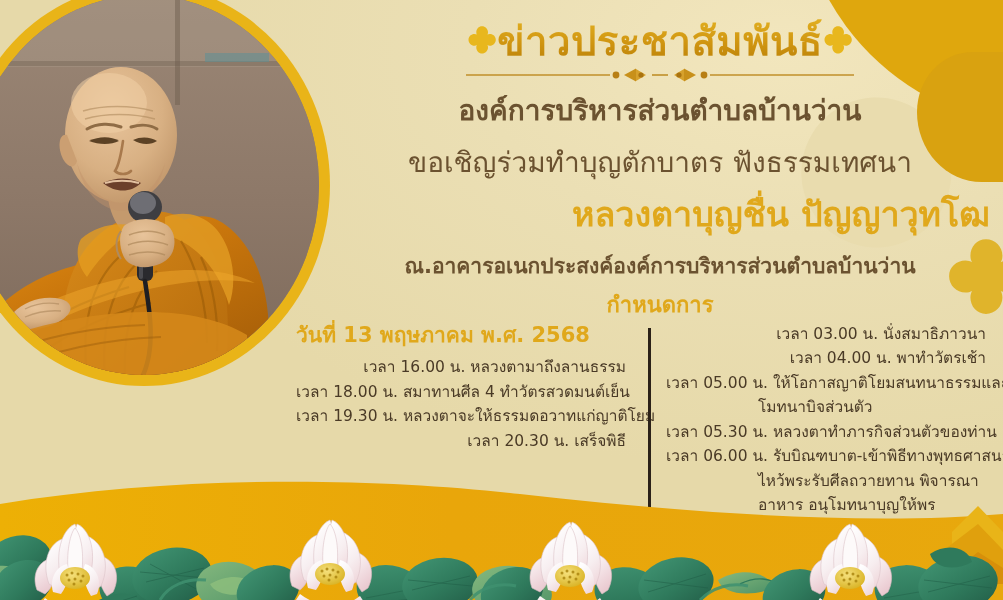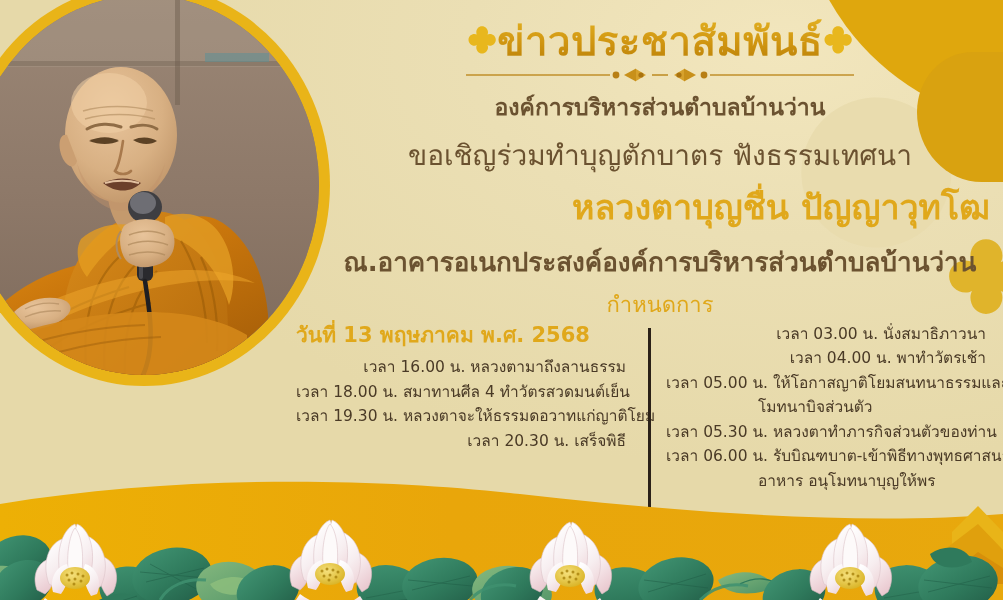--- a/index.html
+++ b/index.html
@@ -109,21 +109,21 @@
   }
 
   .divider-orn {
     margin: 2px auto 8px;
     width: 400px;
     height: 16px;
     display: block;
   }
 
   .org-line {
-    font-size: 23px;
+    font-size: 28px;
     font-weight: bold;
     color: #6b5230;
     line-height: 1.45;
     margin-top: 2px;
   }
   .invite-line {
     font-size: 28px;
     font-weight: normal;
     color: #6b5230;
     line-height: 1.5;
@@ -131,30 +131,30 @@
   }
   .monk-name {
     font-size: 34px;
     font-weight: bold;
     color: #e0a81b;
     line-height: 1.45;
     margin-top: 6px;
     text-align: right;
   }
   .venue-line {
-    font-size: 26px;
+    font-size: 21px;
     font-weight: bold;
     color: #6b5230;
     line-height: 1.45;
     margin-top: 12px;
     white-space: nowrap;
   }
   .agenda-word {
     font-size: 22px;
-    font-weight: normal;
+    font-weight: bold;
     color: #e0a81b;
     line-height: 1.4;
     margin-top: 8px;
   }
 
   
   .schedule {
     position: absolute;
     left: 296px; top: 322px;
     width: 690px;
@@ -388,20 +388,21 @@
     <div class="col-divider"></div>
 
     <div class="col col-right">
       <ul class="sched-list">
         <li class="sched-item">เวลา 03.00 น. นั่งสมาธิภาวนา</li>
         <li class="sched-item">เวลา 04.00 น. พาทำวัตรเช้า</li>
         <li class="sched-item">เวลา 05.00 น. ให้โอกาสญาติโยมสนทนาธรรมและ</li>
         <li class="sched-cont">โมทนาบิจส่วนตัว</li>
         <li class="sched-item">เวลา 05.30 น. หลวงตาทำภารกิจส่วนตัวของท่าน</li>
         <li class="sched-item">เวลา 06.00 น. รับบิณฑบาต-เข้าพิธีทางพุทธศาสนา</li>
+        <li class="sched-cont">ไหว้พระรับศีลถวายทาน พิจารณา</li>
         <li class="sched-cont">อาหาร อนุโมทนาบุญให้พร</li>
       </ul>
     </div>
   </div>
 
   <div class="bottom-band">
     <svg class="bottom-svg" viewBox="0 0 1003 120" preserveAspectRatio="none" aria-hidden="true">
       <defs>
         <linearGradient id="bandg" x1="0" y1="0" x2="1" y2="0">
           <stop offset="0%" stop-color="#edb005"></stop>

